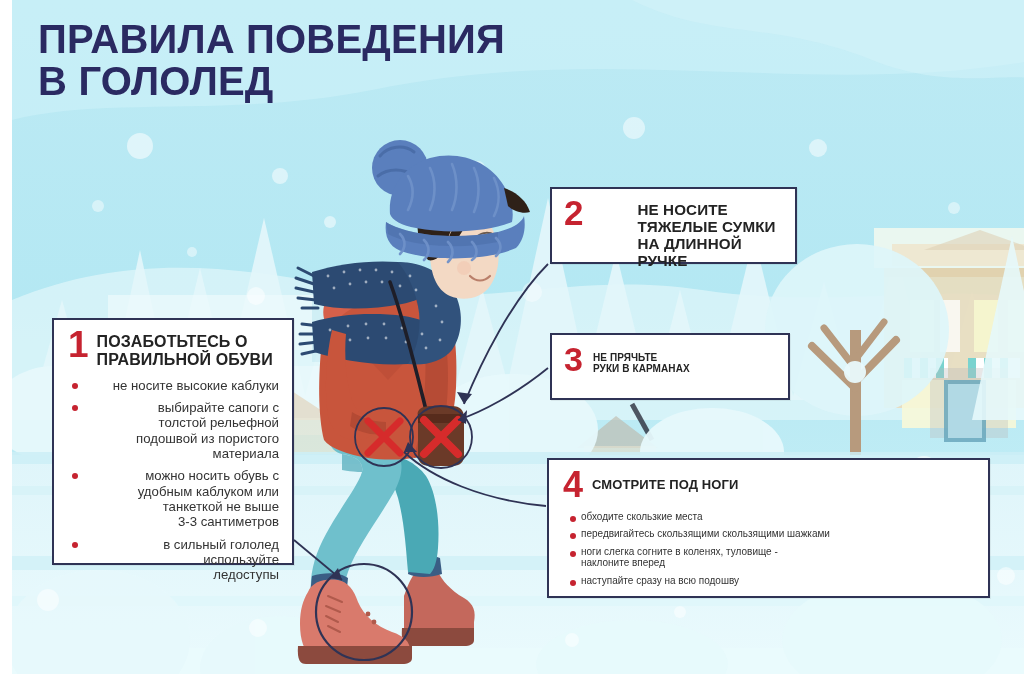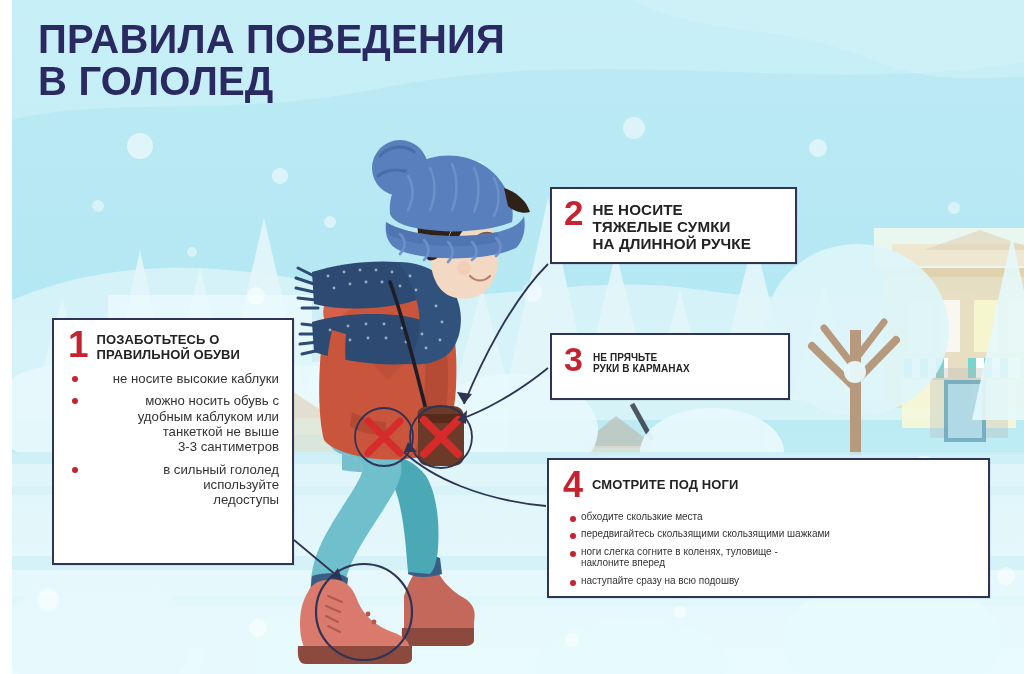--- a/index.html
+++ b/index.html
@@ -68,28 +68,28 @@
     position:absolute;
     left:-11px; top:5px;
     width:6px; height:6px;
     border-radius:50%;
     background:#c62330;
   }
 
   
   #box1 { left:40px; top:318px; width:242px; height:247px; padding:11px 13px 10px 14px; }
   #box1 .num { font-size:37px; margin-right:8px; margin-top:-2px; }
-  #box1 .headtext { font-size:13px; padding-top:2px; }
+  #box1 .headtext { font-size:16px; padding-top:2px; }
   #box1 ul.bullets { margin:9px 0 0 15px; }
   #box1 ul.bullets li { font-size:13.2px; margin-bottom:7px;text-align:right; }
 
   
   #box2 { left:538px; top:187px; width:247px; height:77px; padding:9px 10px 8px 12px; }
   #box2 .num { font-size:35px; margin-right:9px; margin-top:0px; }
-  #box2 .headtext { font-size:15.2px; padding-top:3px; }
+  #box2 .headtext { font-size:15.2px; padding-top:3px;margin-left:45px; }
 
   
   #box3 { left:538px; top:333px; width:240px; height:67px; padding:11px 10px 8px 12px; }
   #box3 .num { font-size:34px; margin-right:10px; margin-top:-1px; }
   #box3 .headtext { font-size:10px; padding-top:6px; }
 
   
   #box4 { left:535px; top:458px; width:443px; height:140px; padding:10px 10px 8px 14px; }
   #box4 .num { font-size:36px; margin-right:9px; margin-top:-1px; }
   #box4 .headtext { font-size:13px; padding-top:8px; }
@@ -481,20 +481,24 @@
 В ГОЛОЛЕД</div>
 
   <div class="box" id="box1">
     <div class="box-head">
       <span class="num">1</span>
       <span class="headtext">ПОЗАБОТЬТЕСЬ О
 ПРАВИЛЬНОЙ ОБУВИ</span>
     </div>
     <ul class="bullets">
       <li>не носите высокие каблуки</li>
+      <li>выбирайте сапоги с
+толстой рельефной
+подошвой из пористого
+материала</li>
       <li>можно носить обувь с
 удобным каблуком или
 танкеткой не выше
 3-3 сантиметров</li>
       <li>в сильный гололед
 используйте
 ледоступы</li>
     </ul>
   </div>
 

